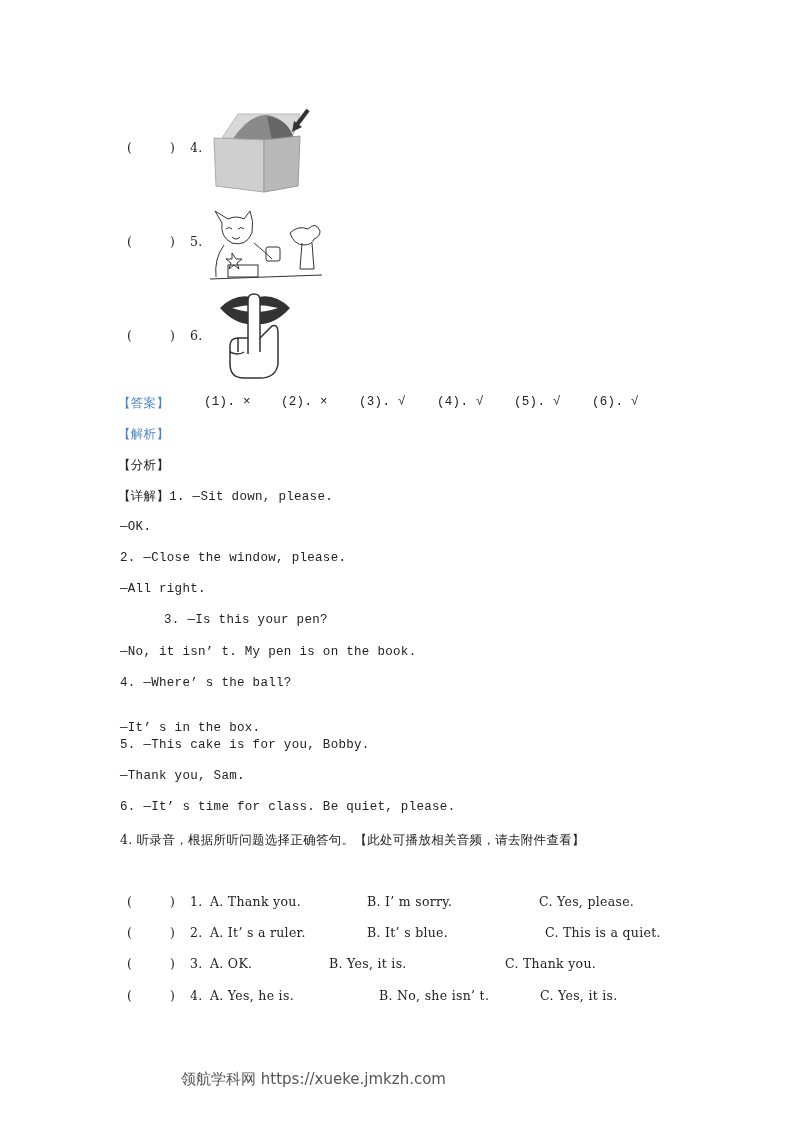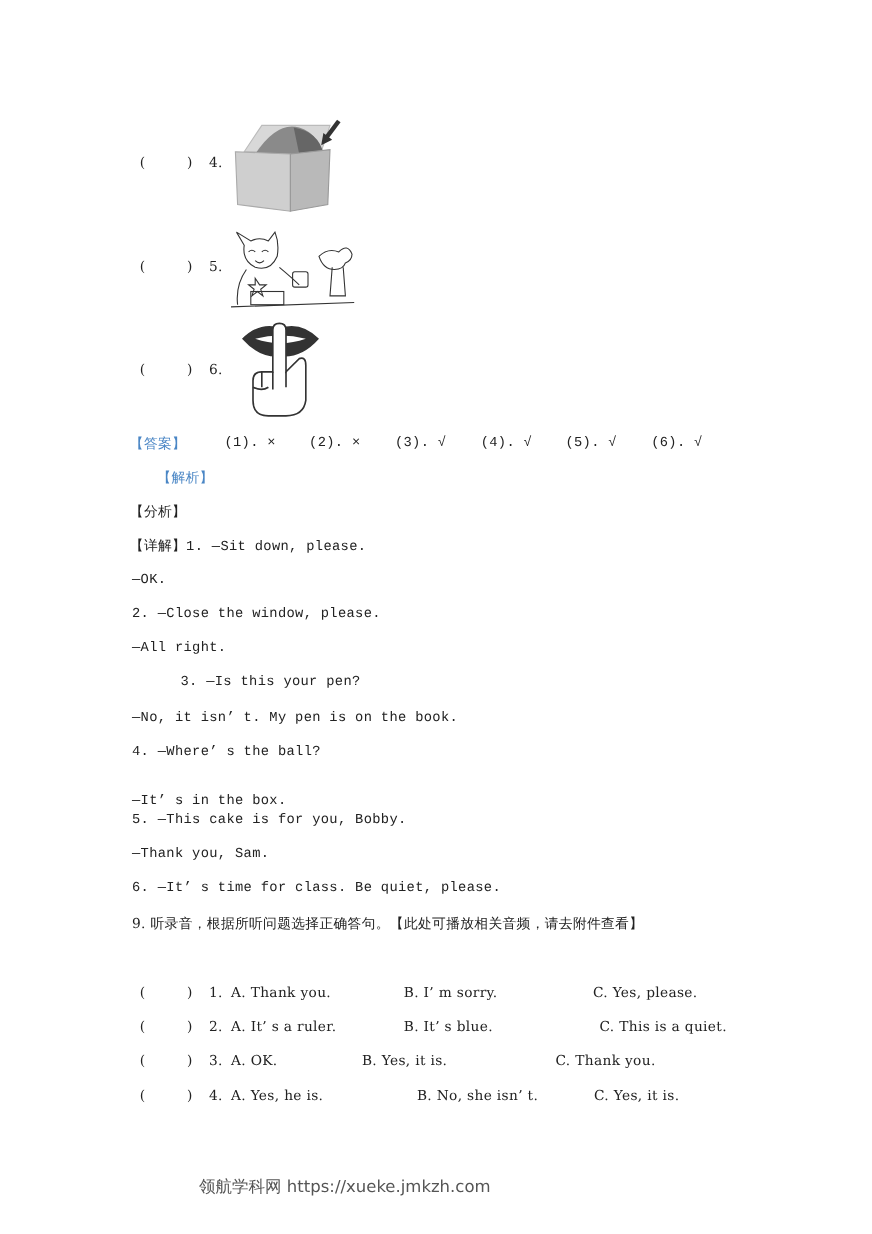--- a/index.html
+++ b/index.html
@@ -71,38 +71,38 @@
 <div class="line" style="top:395px;left:118px;">
   <span class="tag-blue">【答案】</span>
   <span class="ans-item mono" style="left:86px;">(1). ×</span>
   <span class="ans-item mono" style="left:163px;">(2). ×</span>
   <span class="ans-item mono" style="left:241px;">(3). √</span>
   <span class="ans-item mono" style="left:319px;">(4). √</span>
   <span class="ans-item mono" style="left:396px;">(5). √</span>
   <span class="ans-item mono" style="left:474px;">(6). √</span>
 </div>
 
-<div class="line tag-blue" style="top:426px;left:118px;margin-left:25px;">【解析】</div>
+<div class="line tag-blue" style="top:426px;left:118px;">【解析】</div>
 <div class="line" style="top:457px;left:118px;">【分析】</div>
 
 <div class="line mono" style="top:488px;left:118px;">
   <span style="font-family:'DejaVu Serif',serif;">【详解】</span><span>1. —Sit down, please.</span>
 </div>
 <div class="line mono" style="top:520px;">—OK.</div>
 <div class="line mono" style="top:551px;">2. —Close the window, please.</div>
 <div class="line mono" style="top:582px;">—All right.</div>
 <div class="line mono" style="top:613px;margin-left:44px;">3. —Is this your pen?</div>
 <div class="line mono" style="top:645px;">—No, it isn’ t. My pen is on the book.</div>
 <div class="line mono" style="top:676px;">4. —Where’ s the ball?</div>
 <div class="line mono" style="top:681px;margin-top:40px;">—It’ s in the box.</div>
 <div class="line mono" style="top:738px;">5. —This cake is for you, Bobby.</div>
 <div class="line mono" style="top:769px;">—Thank you, Sam.</div>
 <div class="line mono" style="top:800px;">6. —It’ s time for class. Be quiet, please.</div>
 
-<div class="line" style="top:832px;">9. 听录音，根据所听问题选择正确答句。【此处可播放相关音频，请去附件查看】</div>
+<div class="line" style="top:832px;">4. 听录音，根据所听问题选择正确答句。【此处可播放相关音频，请去附件查看】</div>
 
 <div class="line" style="top:894px;">
   <span style="position:absolute;left:7px;">(</span>
   <span style="position:absolute;left:50px;">)</span>
   <span class="opt" style="left:70px;">1.</span>
   <span class="opt" style="left:90px;text-align:right;">A. Thank you.</span>
   <span class="opt" style="left:247px;">B. I’ m sorry.</span>
   <span class="opt" style="left:419px;">C. Yes, please.</span>
 </div>
 <div class="line" style="top:925px;">

